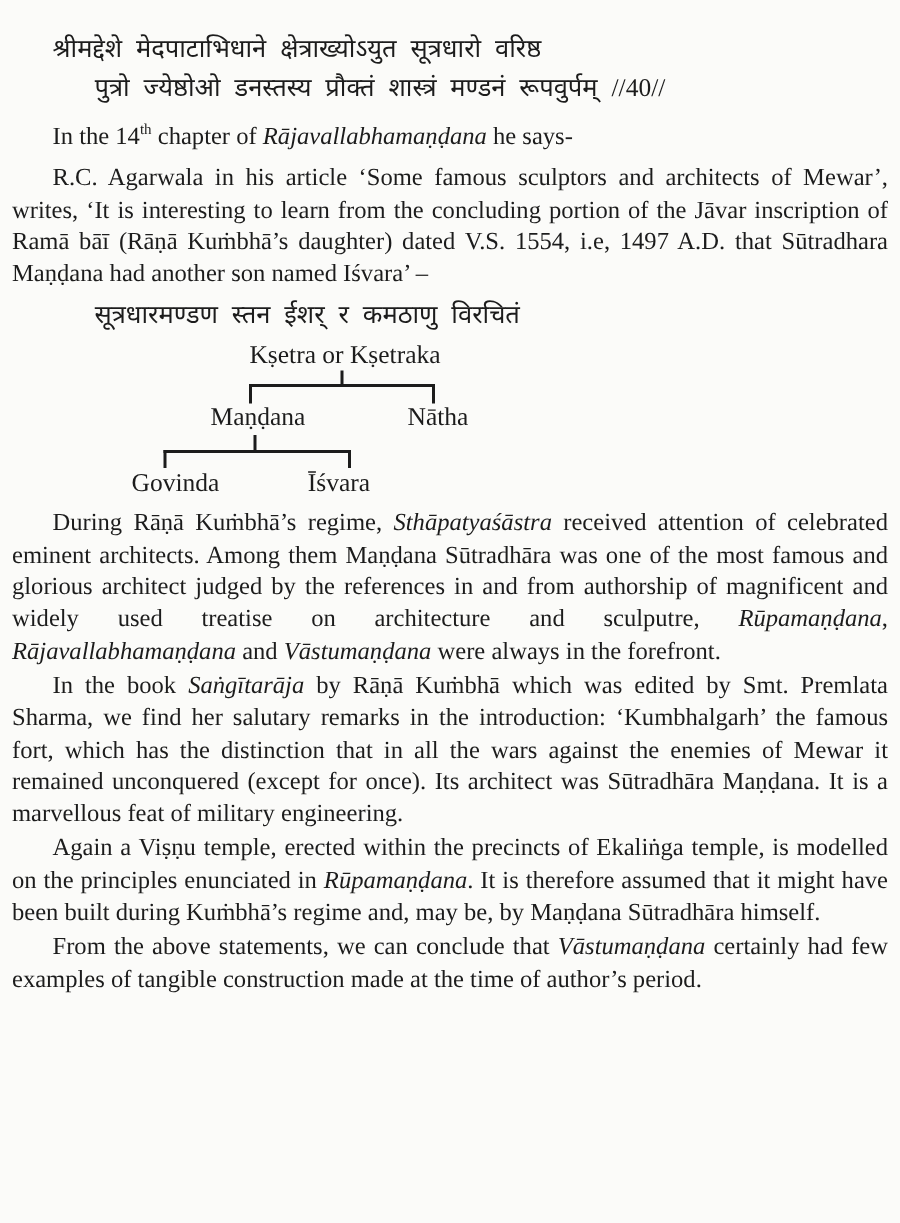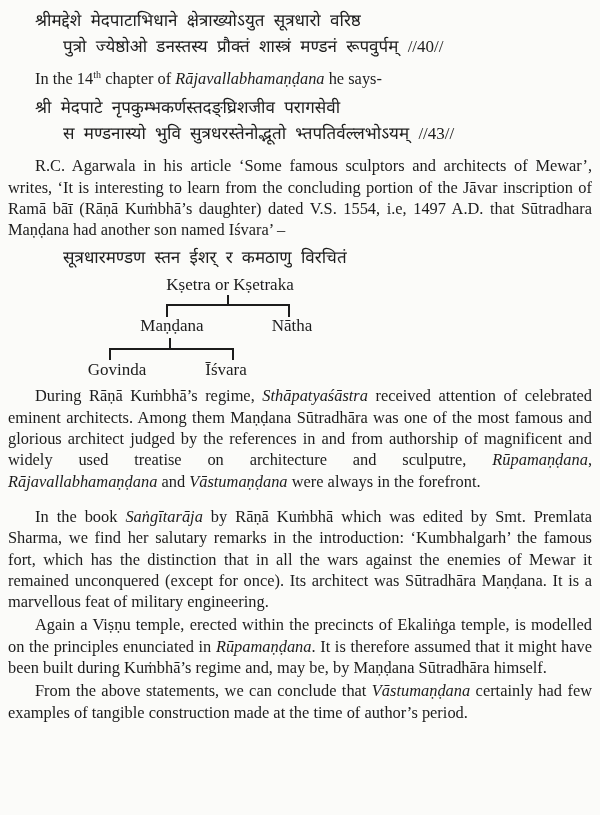--- a/index.html
+++ b/index.html
@@ -3,40 +3,40 @@
 <meta charset="utf-8">
 <style>
   html,body { margin:0; padding:0; }
   body {
     width:600px; height:815px;
     background:#fbfbf9;
     color:#1c1c1c;
     font-family:"Liberation Serif","DejaVu Serif",serif;
     overflow:hidden;
   }
-  .page { padding:8px 8px 0 8px; width:584px; }
+  .page { padding:20px 8px 0 8px; width:584px; }
 
   
   .verse { font-size:17px; line-height:26px; word-spacing:5px; }
   .verse .vl { white-space:nowrap; overflow:hidden; }
   .verse .l1 { margin-left:27px; }
   .verse .l2 { margin-left:55px; }
   #verse40 { margin-bottom:8px; }
   #verse43 { margin-bottom:8px; }
   #verse92 { margin-bottom:4px; }
 
   
   p.body {
     font-size:16.4px; line-height:21.3px;
     text-align:justify; text-indent:27px;
     margin:0 0 8px 0;
   }
   p.intro { text-align:left; margin-bottom:6px; }
   #para-agarwala  { margin-bottom:5px; }
-  #para-regime    { margin-bottom:14px; }
+  #para-regime    { margin-bottom:2px; }
   #para-ruler     { margin-bottom:8px; }
   #para-sangitaraja { margin-bottom:2px; }
   #para-vishnu    { margin-bottom:2px;font-family:Liberation Serif, serif; }
   #para-conclusion{ margin-bottom:0; }
   sup { font-size:10px; line-height:0; }
 
   
   .tree { position:relative; height:104px; margin:2px 0 6px 0; font-size:17px; }
   .t-label { position:absolute; transform:translateX(-50%); white-space:nowrap; }
   .t-line { position:absolute; background:#1c1c1c; }
@@ -59,24 +59,20 @@
 
 <div class="page">
 
   <div class="verse" id="verse40">
     <div class="vl l1">श्रीमद्देशे मेदपाटाभिधाने क्षेत्राख्योऽयुत सूत्रधारो वरिष्ठ</div>
     <div class="vl l2">पुत्रो ज्येष्ठोओ डनस्तस्य प्रौक्तं शास्त्रं मण्डनं रूपवुर्पम् //40//</div>
   </div>
 
   <p class="body intro"><span>In the 14</span><sup>th</sup><span> chapter of </span><span style="font-style: italic;">Rājavallabhamaṇḍana</span><span> he says-</span></p>
 
-  <div class="verse" id="verse43">
-    <div class="vl l1">श्री मेदपाटे नृपकुम्भकर्णस्तदङ्घ्रिशजीव परागसेवी</div>
-    <div class="vl l2">स मण्डनास्यो भुवि सुत्रधरस्तेनोद्भूतो भ्तपतिर्वल्लभोऽयम् //43//</div>
-  </div>
 
   <p class="body" id="para-agarwala"><span>R.C. Agarwala in his article ‘Some famous sculptors and architects of Mewar’, writes, ‘It is interesting to learn from the concluding portion of the Jāvar inscription of Ramā bāī (Rāṇā Kuṁbhā’s daughter) dated V.S. 1554, i.e, 1497 A.D. that Sūtradhara Maṇḍana had another son named Iśvara’ –</span></p>
 
   <div class="verse" id="verse92">
     <div class="vl l2">सूत्रधारमण्डण स्तन ईशर् र कमठाणु विरचितं</div>
   </div>
 
   <div class="tree">
     <div class="t-label" id="t-root">Kṣetra or Kṣetraka</div>
     <div class="t-line" id="t-stub1"></div>

